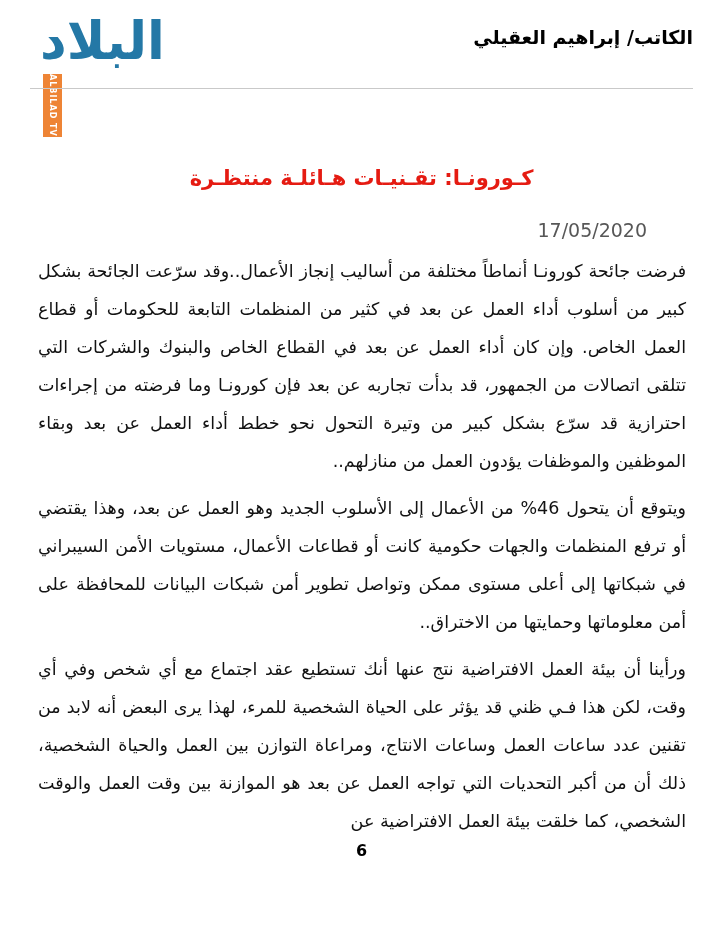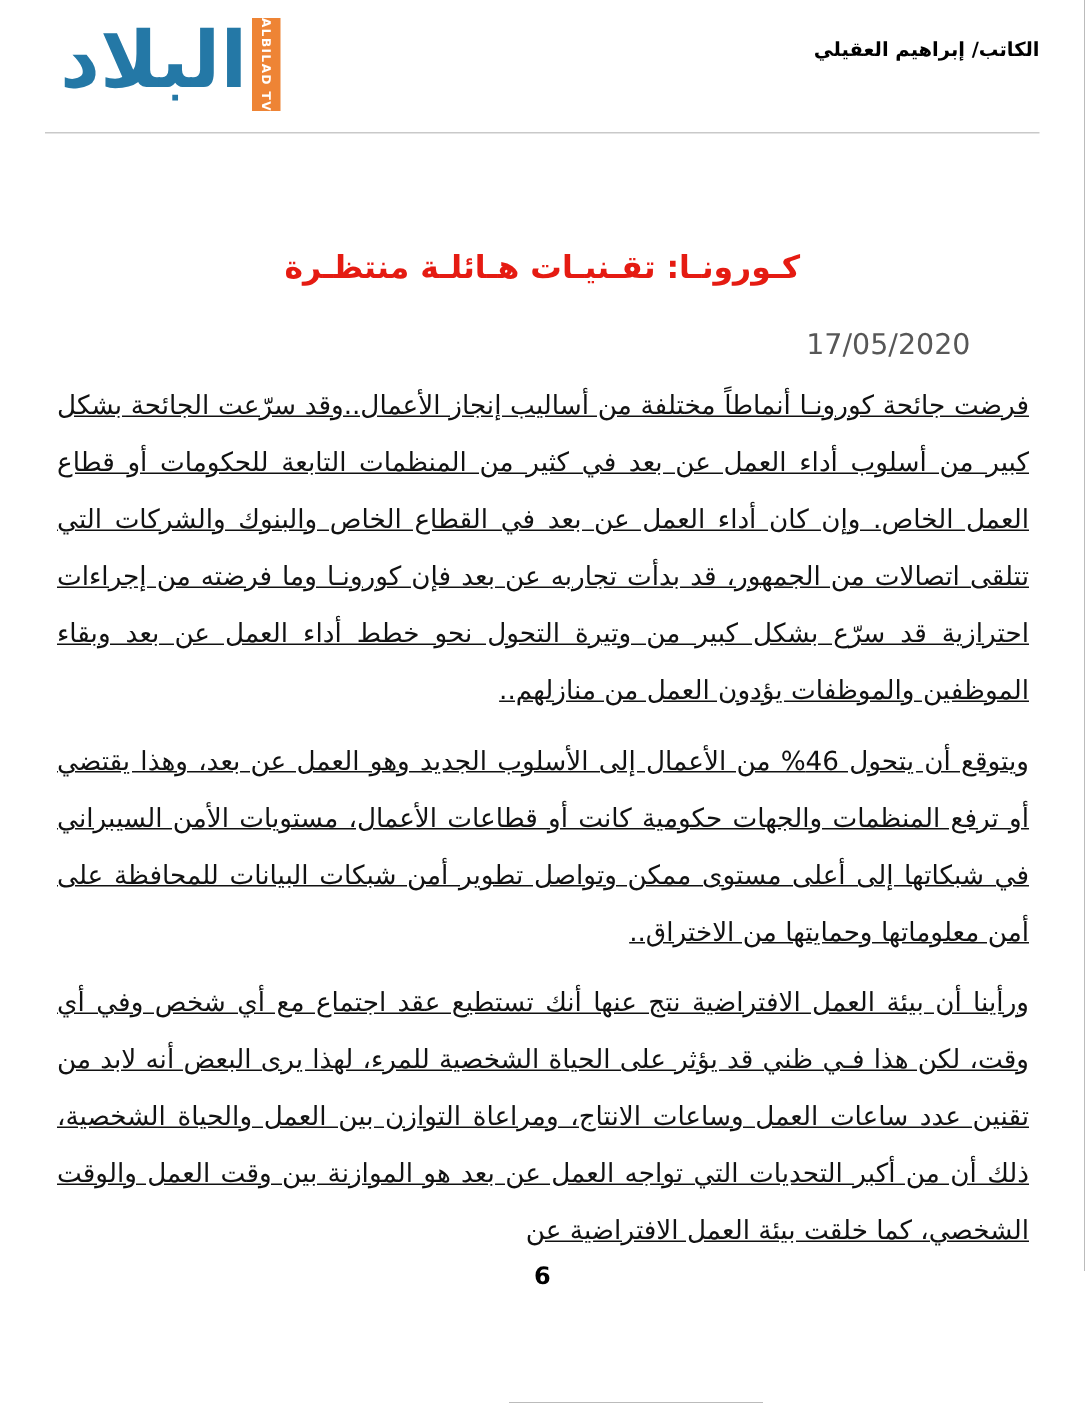--- a/index.html
+++ b/index.html
@@ -5,38 +5,38 @@
   html,body { margin:0; padding:0; background:#888; }
   .page {
     width:723px; height:935px; margin:0 auto; background:#ffffff;
     position:relative; overflow:hidden;
     font-family:"DejaVu Sans", sans-serif;
   }
 
   
   .logo {
     position:absolute; top:10px; left:40px;
-    display:flex; align-items:stretch; height:66px;
+    display:flex; flex-direction:column; align-items:stretch; height:66px;
   }
   .logo-arabic {
     color:#2478a6; font-size:52px; font-weight:bold; line-height:62px;
     direction:rtl; letter-spacing:-1px;
   }
   .logo-strip {
     width:19px; background:#ee8435; margin-left:3px; margin-top:2px; margin-bottom:2px;
     display:flex; align-items:center; justify-content:center;
   }
   .logo-strip span {
     writing-mode:vertical-rl; text-orientation:mixed;
     color:#ffffff; font-size:8px; font-weight:bold; letter-spacing:1px;
     white-space:nowrap;
   }
   .author {
     position:absolute; top:26px; right:30px;
-    direction:rtl; font-weight:bold; font-size:13px; color:#000;
+    direction:rtl; font-weight:bold; font-size:19px; color:#000;
   }
   .header-rule {
     position:absolute; top:88px; left:30px; right:30px;
     border-top:1px solid #c9c9c9; height:0;
   }
 
   
   .title {
     position:absolute; top:166px; left:0; right:0;
     text-align:center; direction:rtl;
@@ -44,21 +44,21 @@
   }
   .date {
     position:absolute; top:219px; right:76px;
     font-size:19px; color:#575757;
   }
   .content {
     position:absolute; top:252px; left:38px; right:37px;
     direction:rtl; text-align:justify; text-justify:inter-word;
     font-size:17.5px; line-height:38px; color:#121212;
   }
-  .content p { margin:0 0 9px 0;text-decoration:underline; }
+  .content p { margin:0 0 9px 0; }
 
   
   .page-number {
     position:absolute; top:841px; left:0; right:0;
     text-align:center; font-weight:bold; font-size:16px; color:#000;
   }
 </style>
 </head>
 <body>
 

